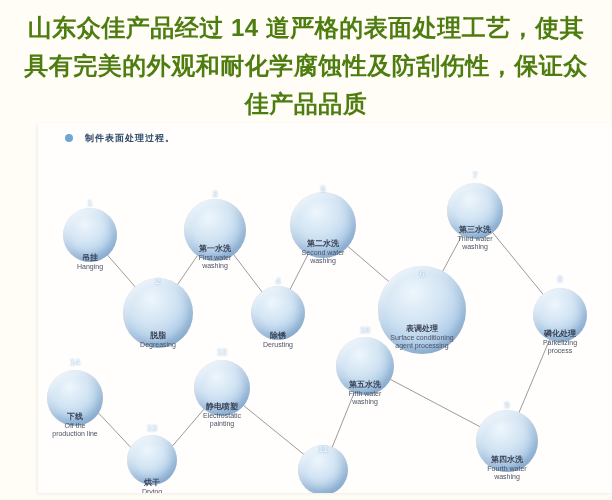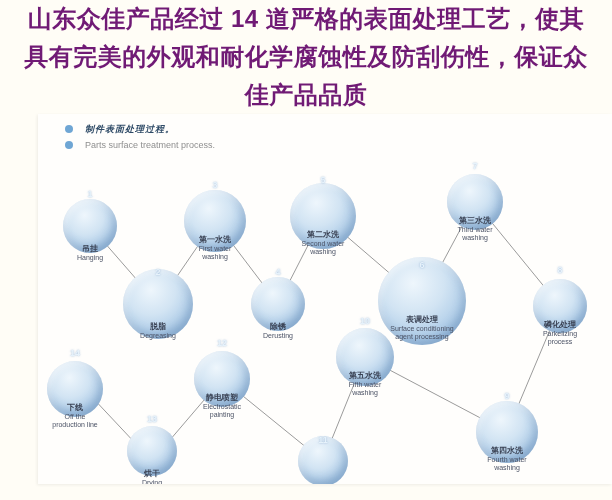--- a/index.html
+++ b/index.html
@@ -2,25 +2,26 @@
 <html><head>
 <meta charset="utf-8">
 <style>
   html,body{margin:0;padding:0;}
   body{
     width:612px;height:500px;overflow:hidden;
     background:#fffdf6;
     font-family:"Liberation Sans","DejaVu Sans",sans-serif;
   }
   .headline{
+    padding-top:9px;
     text-align:center;
     font-size:24px;
     font-weight:bold;
     line-height:38px;
-    color:#701a75;
+    color:#4d7c0f;
     letter-spacing:0.5px;
   }
   .diagram{
     position:relative;
     margin-left:38px;
     width:574px;height:370px;
     background:#fffefc;
     box-shadow:-1px 1px 3px rgba(0,0,0,0.07);
     overflow:hidden;
   }
@@ -28,21 +29,21 @@
     position:absolute;
     display:flex;align-items:center;
     height:10px;
   }
   .legend-row .dot{
     width:8px;height:8px;border-radius:50%;
     background:#6fa6d4;
     margin-right:12px;
     flex:0 0 auto;
   }
-  .legend-zh{font-size:9px;font-weight:bold;color:#2e4a66;letter-spacing:1px;font-style:italic;}
+  .legend-zh{font-size:9px;font-weight:bold;color:#2e4a66;letter-spacing:1px;}
   .legend-en{font-size:9px;color:#8f8f8f;}
   svg.lines{position:absolute;left:0;top:0;}
   svg.lines line{stroke:#9b9b9b;stroke-width:1;}
   .node{
     position:absolute;
     border-radius:50%;
     display:flex;flex-direction:column;
     align-items:center;justify-content:center;
     text-align:center;
     background:radial-gradient(circle at 40% 30%,
@@ -91,24 +92,20 @@
       <line x1="469" y1="318" x2="327" y2="243"></line>
       <line x1="327" y1="243" x2="285" y2="347"></line>
       <line x1="285" y1="347" x2="184" y2="265"></line>
       <line x1="184" y1="265" x2="114" y2="347"></line>
       <line x1="114" y1="347" x2="37" y2="265"></line>
     </svg>
 
   <div class="legend-row" style="left:27px;top:10px;">
     <span class="dot"></span>
     <span class="legend-zh">制件表面处理过程。</span>
-  </div>
-  <div class="legend-row" style="left:27px;top:26px;">
-    <span class="dot"></span>
-    <span class="legend-en">Parts surface treatment process.</span>
   </div>
 
   <div id="nodes-layer">
       <div class="node" style="left: 25px; top: 85px; height: 54px; width: 54px;">
         <span class="num">1</span>
         <span class="zh">吊挂</span>
         <span class="en">Hanging</span>
       </div>
       <div class="node" style="left: 85px; top: 155px; height: 70px; width: 70px;">
         <span class="num">2</span>

